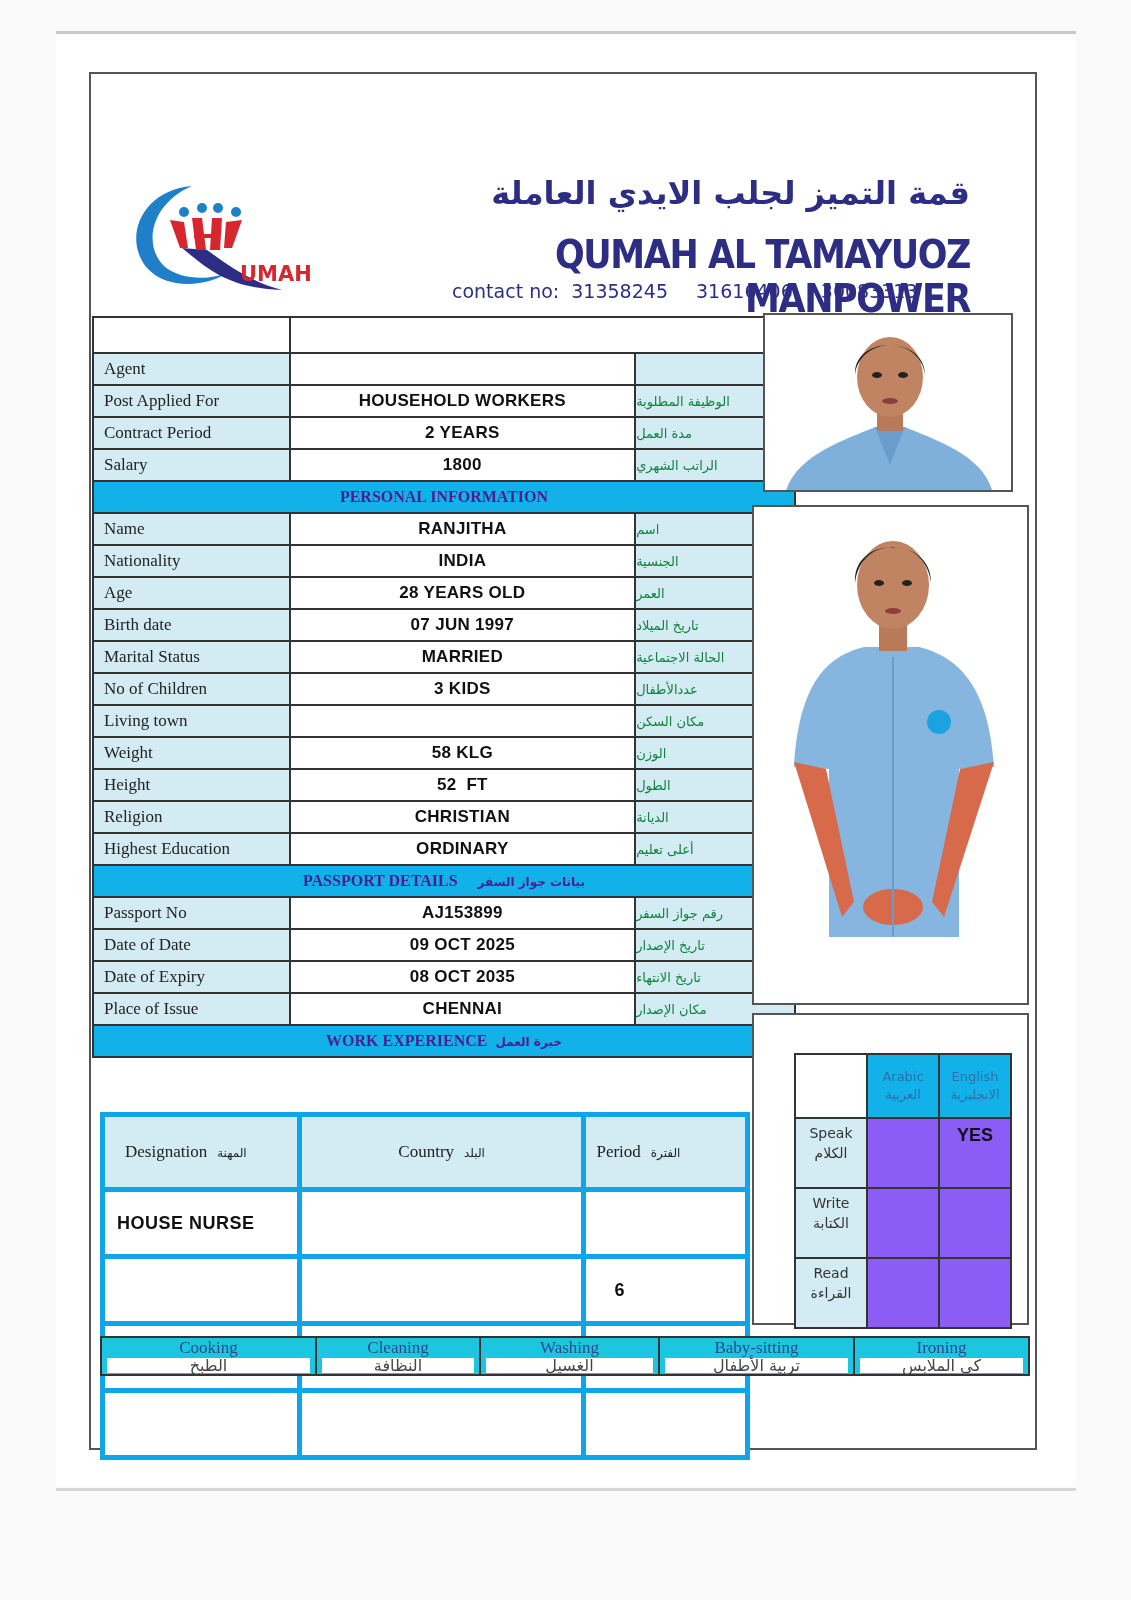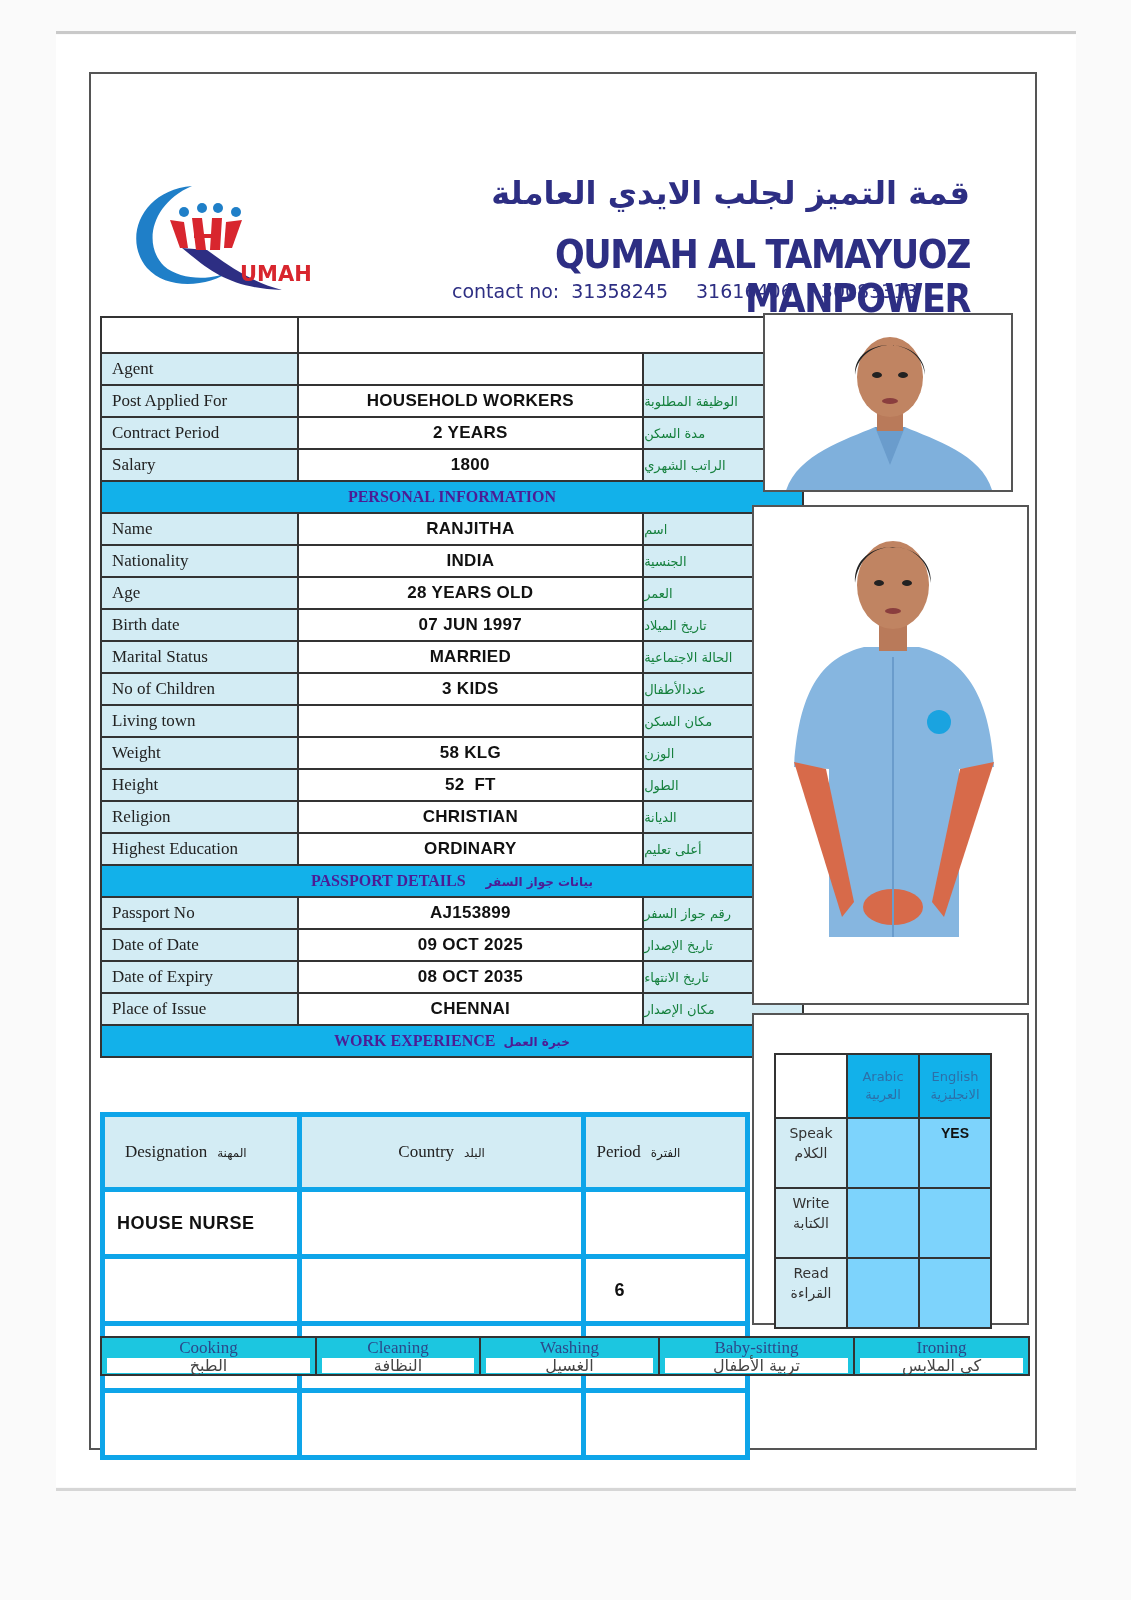--- a/index.html
+++ b/index.html
@@ -14,21 +14,21 @@
   .header { position:absolute; left:122px; top:138px; width:896px; height:168px; }
   .logo { position:absolute; left:0; top:40px; width:210px; height:120px; }
   .logo svg { width:210px; height:120px; }
   .title-ar { position:absolute; left:248px; top:36px; width:600px; text-align:right; font-family:"DejaVu Sans", sans-serif; font-weight:bold; font-size:32px; color:#2d2e83; direction:rtl; }
   .title-en { position:absolute; left:258px; top:95px; width:590px; text-align:right; font-family:"DejaVu Sans", sans-serif; font-weight:bold; font-size:35px; color:#2d2e83; letter-spacing:-1.4px; transform:scaleY(1.1); transform-origin:left top; }
   .contact { position:absolute; left:330px; top:142px; width:630px; font-family:"DejaVu Sans", sans-serif; font-size:19px; color:#2d2e83; white-space:nowrap; }
   .contact span { margin-right:22px; }
 
   
   table { border-collapse:collapse; }
-  .main-table { position:absolute; left:100px; top:316px; width:704px; }
+  .main-table { position:absolute; left:92px; top:316px; width:704px; }
   .main-table td { border:2px solid #333; height:30px; padding:0; font-size:16px; }
   .main-table td.lbl { background:#d3ecf4; width:170px; padding-left:10px; font-family:"Liberation Serif", serif; font-size:17px; color:#222; }
   .main-table td.val { background:#fff; width:318px; text-align:center; font-weight:bold; font-size:17px; letter-spacing:0.3px; color:#111; }
   .main-table td.ar { background:#d3ecf4; width:138px; text-align:left; padding-right:8px; direction:rtl; font-family:"DejaVu Sans", sans-serif; font-size:13px; color:#15803d; }
   .main-table tr.blank td { height:34px; background:#fff; }
   .main-table td.section { background:#12b1ea; text-align:center; font-family:"Liberation Serif", serif; font-weight:bold; font-size:16px; color:#4c1d95; height:30px; }
   .main-table td.section .ar-inline { font-family:"DejaVu Sans", sans-serif; font-size:12px; margin-left:20px; }
 
   .work-table { position:absolute; left:100px; top:1096px; width:650px; }
   .work-table td { border:5px solid #0ea5e9; padding:12px; }
@@ -38,26 +38,26 @@
   .work-table td.c2 { width:318px; }
   .work-table td.c3 { width:138px; }
   .work-table tr.row td { height:38px; background:#fff; font-weight:bold; font-size:18px; color:#111; letter-spacing:0.5px; }
 
   
   .photo-small { position:absolute; left:763px; top:313px; width:250px; height:179px; border:2px solid #555; box-sizing:border-box; background:#fff; overflow:hidden; }
   .photo-large { position:absolute; left:752px; top:505px; width:277px; height:500px; border:2px solid #555; box-sizing:border-box; background:#fff; overflow:hidden; }
 
   
   .lang-box { position:absolute; left:752px; top:1013px; width:277px; height:312px; border:2px solid #555; box-sizing:border-box; background:#fff; }
-  .lang-table { position:absolute; left:20px; top:38px; }
+  .lang-table { position:absolute; left:40px; top:38px; }
   .lang-table td { border:2px solid #333; padding:0; text-align:center; font-family:"DejaVu Sans", sans-serif; }
   .lang-table td.corner { width:70px; height:62px; background:#fff; }
   .lang-table td.lh { width:70px; background:#12b1ea; color:#2d6fa8; font-size:13px; line-height:18px; }
   .lang-table td.lrow { background:#d3ecf4; height:64px; font-size:14px; color:#333; line-height:20px; vertical-align:top; padding-top:4px; }
-  .lang-table td.cell { background:#7dd3fc; font-weight:bold; font-size:14px; vertical-align:top; padding-top:6px; font-family:"Liberation Sans", sans-serif; color:#111; }
+  .lang-table td.cell { background:#8b5cf6; font-weight:bold; font-size:18px; vertical-align:top; padding-top:6px; font-family:"Liberation Sans", sans-serif; color:#111; }
 
   
   .skills { position:absolute; left:100px; top:1336px; width:930px; height:40px; display:flex; border:2px solid #333; box-sizing:border-box; background:#1cc6e0; }
   .skill { border-right:2px solid #333; box-sizing:border-box; position:relative; text-align:center; }
   .skill:last-child { border-right:none; }
   .skill .en { font-family:"Liberation Serif", serif; font-size:17px; color:#2b4a8a; line-height:20px; }
   .skill .ar { background:#fff; margin:0 5px; height:15px; font-family:"DejaVu Sans", sans-serif; font-size:16px; color:#444; line-height:15px; direction:rtl; }
 </style>
 </head>
 <body>
@@ -108,21 +108,21 @@
     <td class="ar"></td>
   </tr>
   <tr>
     <td class="lbl">Post Applied For</td>
     <td class="val">HOUSEHOLD WORKERS</td>
     <td class="ar">الوظيفة المطلوبة</td>
   </tr>
   <tr>
     <td class="lbl">Contract Period</td>
     <td class="val">2 YEARS</td>
-    <td class="ar">مدة السكن</td>
+    <td class="ar">مدة العمل</td>
   </tr>
   <tr>
     <td class="lbl">Salary</td>
     <td class="val">1800</td>
     <td class="ar">الراتب الشهري</td>
   </tr>
   <tr>
     <td colspan="3" class="section">PERSONAL INFORMATION</td>
   </tr>
   <tr>

